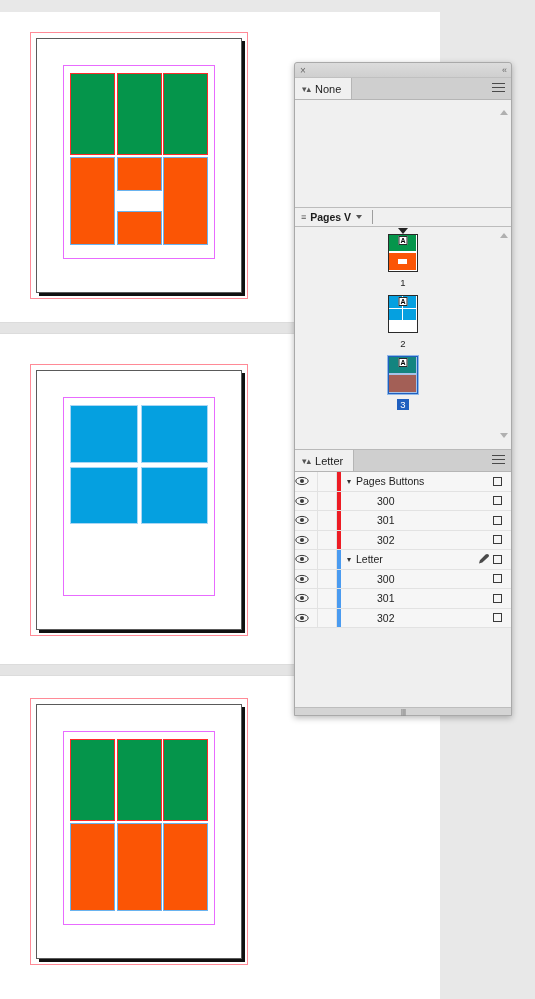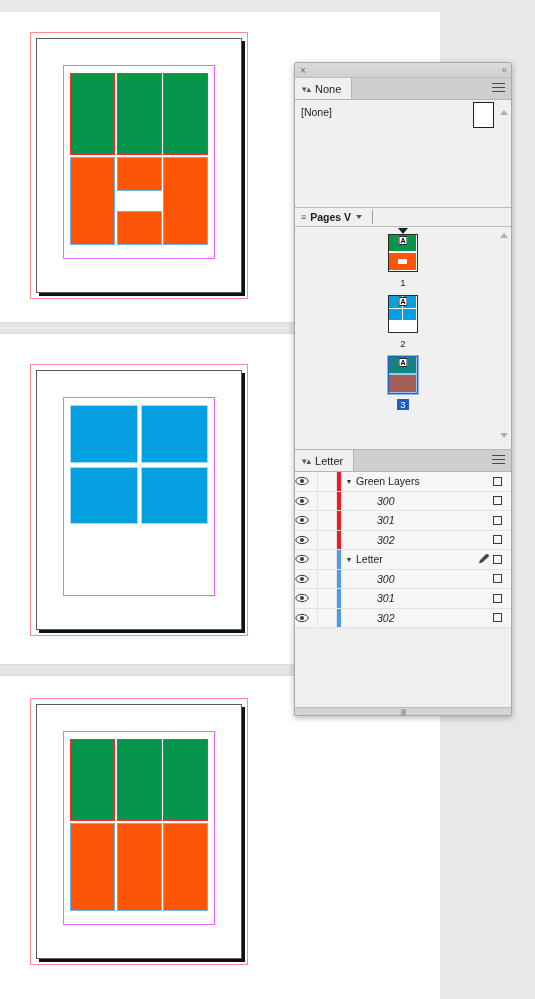--- a/index.html
+++ b/index.html
@@ -202,21 +202,21 @@
     display: flex; align-items: center;
     height: 19.5px;
     border-bottom: 1px solid #e2e2e2;
     background: #f6f6f6;
     font-size: 10.5px; color: #1d1d1d;
   }
   .l-eye { width: 22px; text-align: center; }
   .l-lock { width: 20px; border-left: 1px solid #e2e2e2; border-right: 1px solid #e2e2e2; height: 100%; }
   .l-color { width: 4px; height: 100%; }
   .l-name { flex: 1; display: flex; align-items: center; gap: 5px; padding-left: 6px; }
-  .l-name.child { padding-left: 36px; font-style: italic; }
+  .l-name.child { padding-left: 36px; }
   .l-twisty { font-size: 8px; color: #333; }
   .l-pen { width: 16px; }
   .l-target {
     width: 9px; height: 9px; border: 1.3px solid #3a3a3a;
     margin-right: 9px;
   }
   .layers-blank { background: #efefef; height: 79px; }
   .layers-footer {
     height: 20px; background: #e6e6e6; border-top: 1px solid #bcbcbc;
     display: flex; align-items: center; font-size: 10px; color: #1d1d1d;
@@ -296,24 +296,20 @@
           <span>None</span>
         </div>
         <div class="panel-menu">
             <i></i>
             <i></i>
             <i></i>
           </div>
       </div>
 
       <div class="masters">
-        <div class="master-row">
-          <span>[None]</span>
-          <div class="master-thumb"></div>
-        </div>
         <div class="scroll-caret"></div>
       </div>
 
       <div class="size-bar">
         <span class="bars">≡</span>
         <span>Pages V</span>
         <span class="caret"></span>
         <span class="divider"></span>
       </div>
 
@@ -379,21 +375,21 @@
             <div class="l-eye">
               <svg width="14" height="10" viewBox="0 0 14 10">
                 <ellipse cx="7" cy="5" rx="6.2" ry="3.6" fill="none" stroke="#3a3a3a" stroke-width="1"></ellipse>
                 <circle cx="7" cy="5" r="2" fill="#3a3a3a"></circle>
               </svg>
             </div>
             <div class="l-lock"></div>
             <div class="l-color" style="background: rgb(237, 28, 36);"></div>
             <div class="l-name">
               <span class="l-twisty">▾</span>
-              <span>Green Layers</span>
+              <span>Pages Buttons</span>
             </div>
             <div class="l-pen"></div>
             <div class="l-target"></div>
           </div>
           <div class="lrow">
             <div class="l-eye">
               <svg width="14" height="10" viewBox="0 0 14 10">
                 <ellipse cx="7" cy="5" rx="6.2" ry="3.6" fill="none" stroke="#3a3a3a" stroke-width="1"></ellipse>
                 <circle cx="7" cy="5" r="2" fill="#3a3a3a"></circle>
               </svg>

